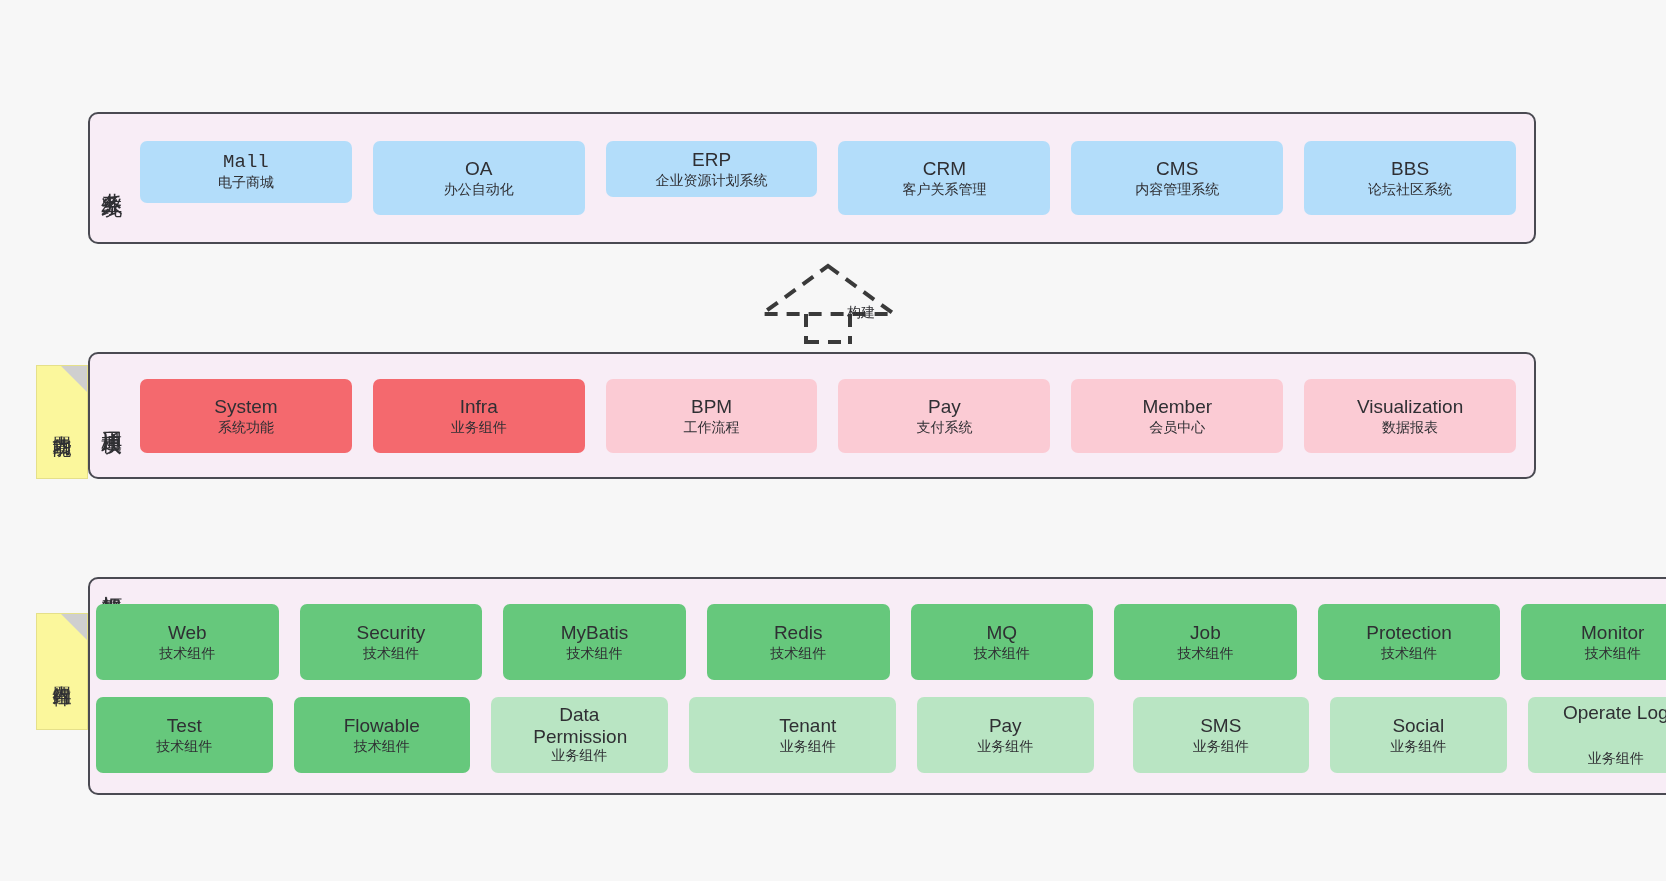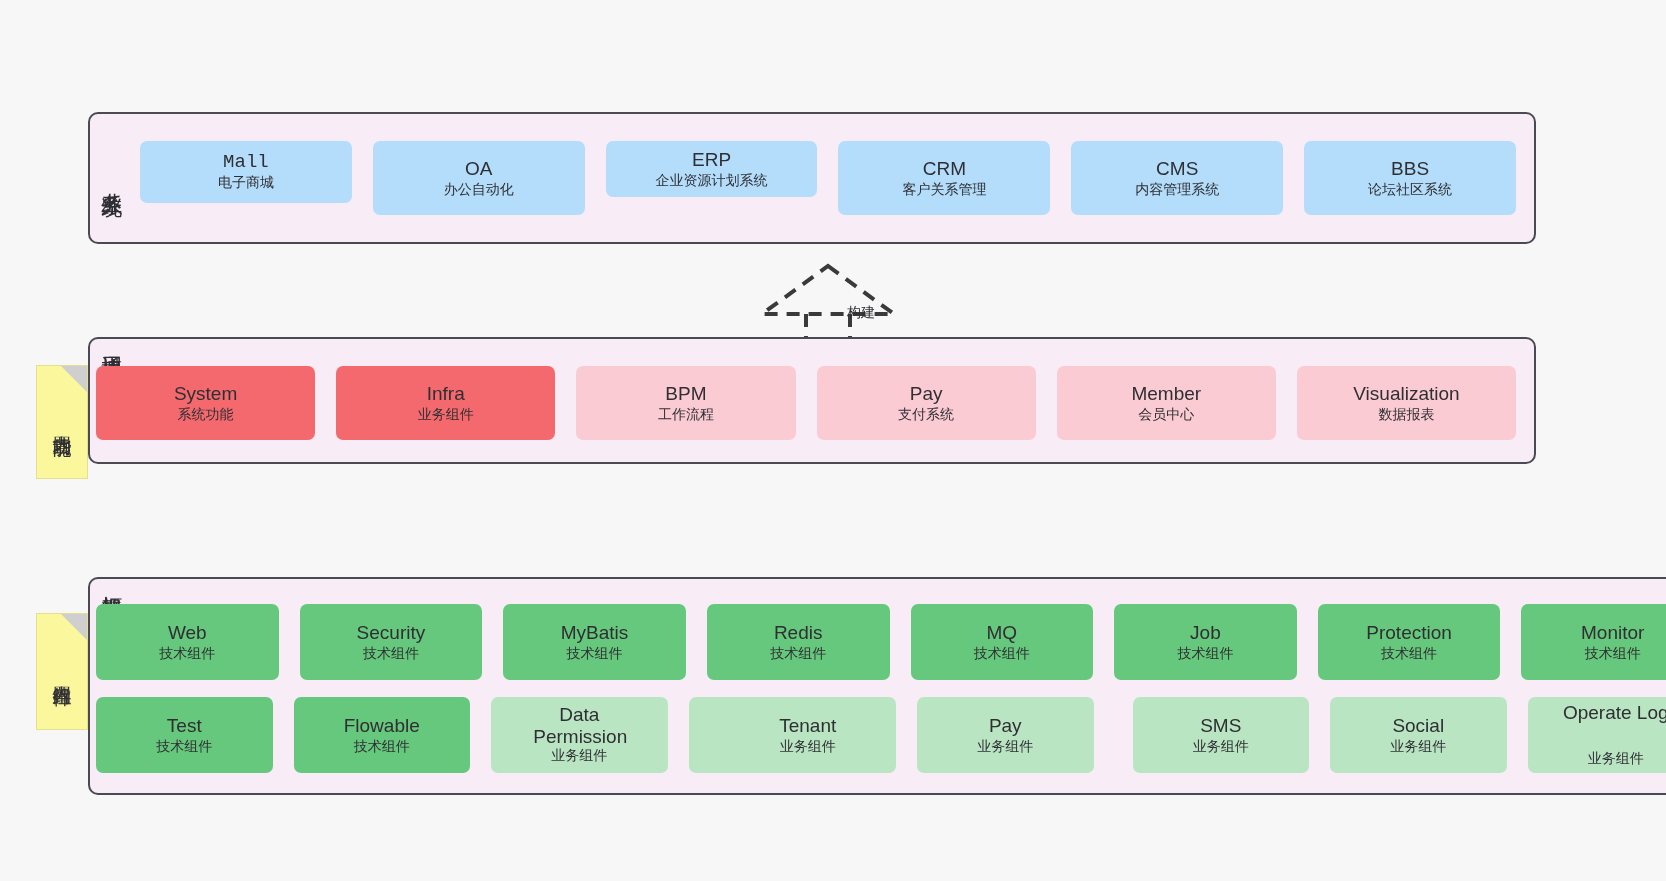--- a/index.html
+++ b/index.html
@@ -154,21 +154,21 @@
       <line x1="92" y1="52" x2="92" y2="82" stroke="#3a3a3a" stroke-width="4" stroke-dasharray="13 9"></line>
       <line x1="48" y1="80" x2="92" y2="80" stroke="#3a3a3a" stroke-width="4" stroke-dasharray="13 9"></line>
     </svg>
     <span class="arrow-label" style="top:42px;">构建</span>
   </div>
 
   <div class="sticky" style="left:36px; top:365px; width:52px; height:114px;">
     <span class="fold"></span>
     <span>内置功能</span>
   </div>
-  <div class="layer" id="layer-1" style="left:88px; top:337px; width:1448px; height:127px;flex-direction:column;">
+  <div class="layer" id="layer-1" style="left:88px; top:352px; width:1448px; height:127px;">
     <div class="layer-title">通用模块</div>
     <div class="layer-body">
       <div class="row">
         <div class="cell c-red" style="height:74px;">
           <span class="en">System</span>
           <span class="cn">系统功能</span>
         </div>
         <div class="cell c-red" style="height:74px;">
           <span class="en">Infra</span>
           <span class="cn">业务组件</span>

